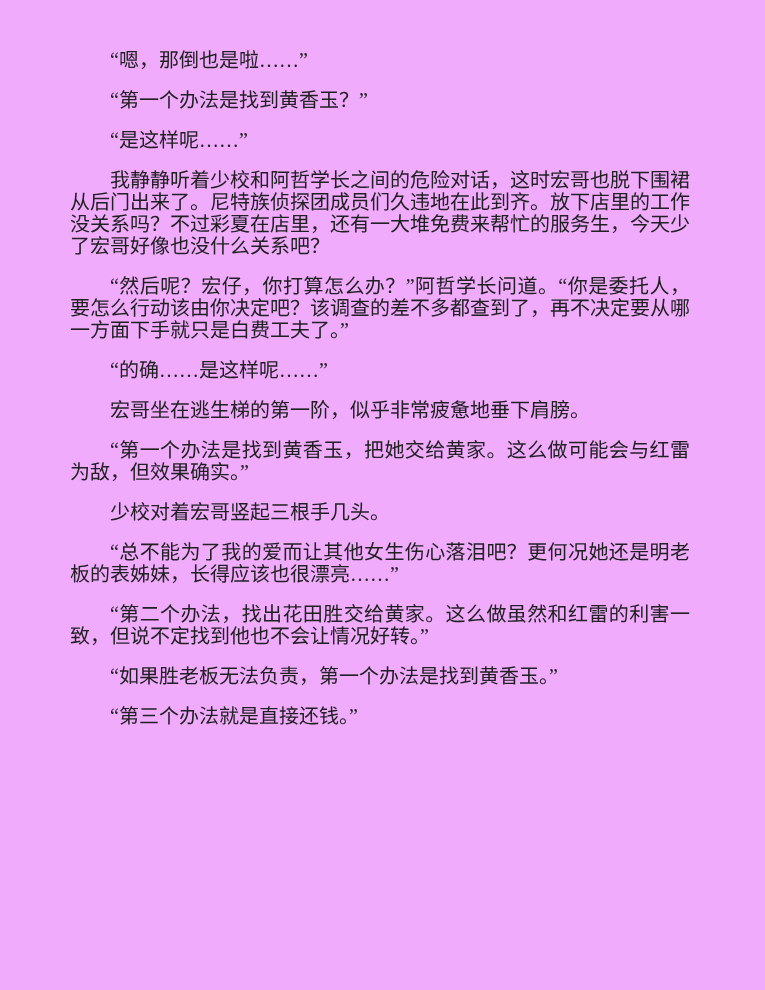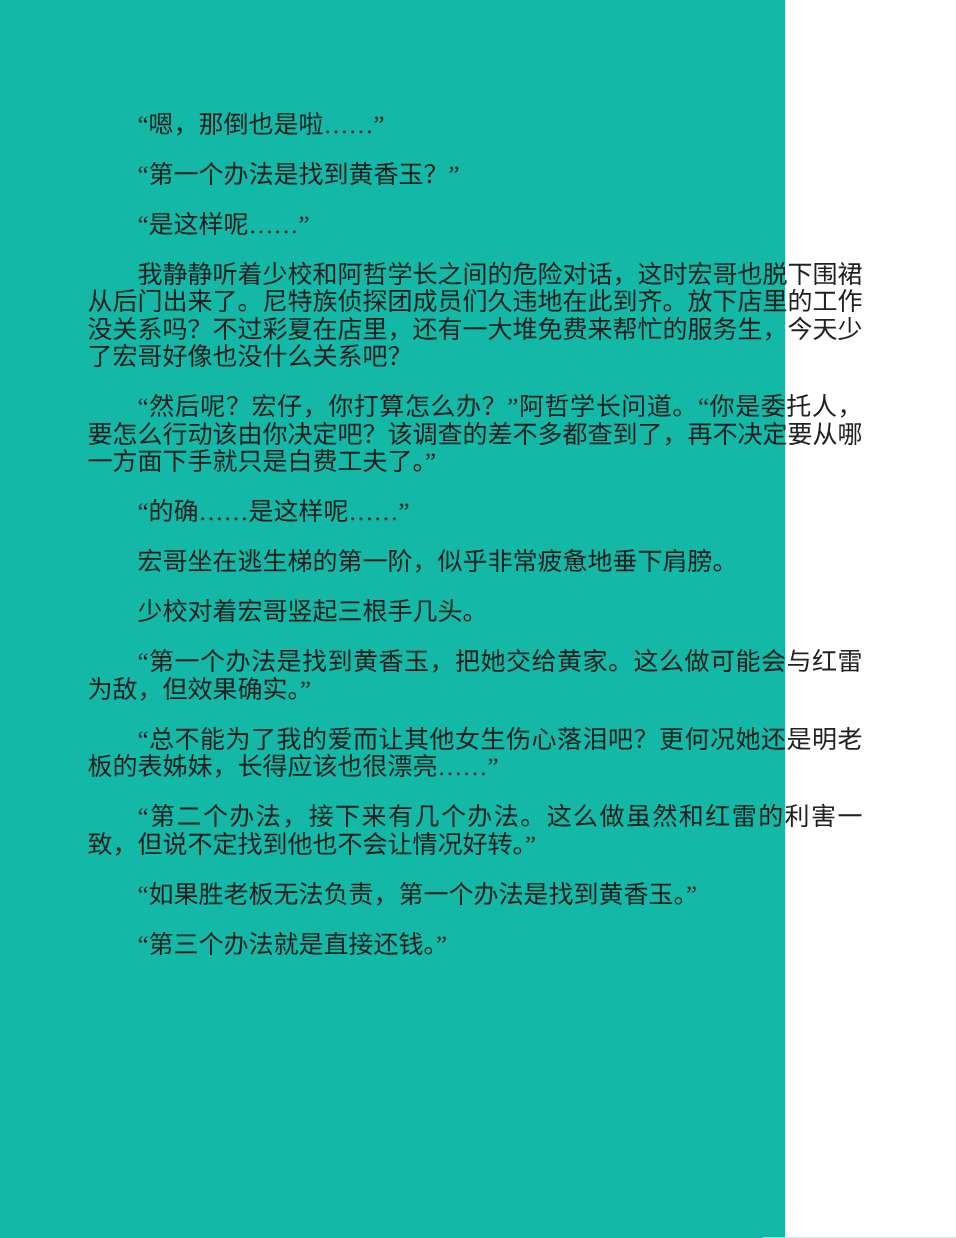--- a/index.html
+++ b/index.html
@@ -7,24 +7,24 @@
     padding: 0;
     background: #ffffff;
   }
   body {
     width: 765px;
     height: 990px;
     overflow: hidden;
   }
   .page {
     box-sizing: border-box;
-    width: 628px;
+    width: 765px;
     height: 990px;
-    padding: 89px 75px 20px 70px;
-    background: #14b8a6;
+    padding: 49px 75px 20px 70px;
+    background: #f0abfc;
     color: #212121;
   }
   .body-text {
     width: 620px;
   }
   .para {
     font-family: "Liberation Serif", "DejaVu Serif", serif;
     font-size: 20px;
     line-height: 22px;
     margin: 0 0 18px 0;
@@ -39,20 +39,20 @@
 
 <main class="page" lang="zh-CN">
   <section class="body-text">
       <p class="para">“嗯，那倒也是啦……”</p>
       <p class="para">“第一个办法是找到黄香玉？”</p>
       <p class="para">“是这样呢……”</p>
       <p class="para">我静静听着少校和阿哲学长之间的危险对话，这时宏哥也脱下围裙从后门出来了。尼特族侦探团成员们久违地在此到齐。放下店里的工作没关系吗？不过彩夏在店里，还有一大堆免费来帮忙的服务生，今天少了宏哥好像也没什么关系吧？</p>
       <p class="para">“然后呢？宏仔，你打算怎么办？”阿哲学长问道。“你是委托人，要怎么行动该由你决定吧？该调查的差不多都查到了，再不决定要从哪一方面下手就只是白费工夫了。”</p>
       <p class="para">“的确……是这样呢……”</p>
       <p class="para">宏哥坐在逃生梯的第一阶，似乎非常疲惫地垂下肩膀。</p>
+      <p class="para">“第一个办法是找到黄香玉，把她交给黄家。这么做可能会与红雷为敌，但效果确实。”</p>
       <p class="para">少校对着宏哥竖起三根手几头。</p>
-      <p class="para">“第一个办法是找到黄香玉，把她交给黄家。这么做可能会与红雷为敌，但效果确实。”</p>
       <p class="para">“总不能为了我的爱而让其他女生伤心落泪吧？更何况她还是明老板的表姊妹，长得应该也很漂亮……”</p>
-      <p class="para">“第二个办法，接下来有几个办法。这么做虽然和红雷的利害一致，但说不定找到他也不会让情况好转。”</p>
+      <p class="para">“第二个办法，找出花田胜交给黄家。这么做虽然和红雷的利害一致，但说不定找到他也不会让情况好转。”</p>
       <p class="para">“如果胜老板无法负责，第一个办法是找到黄香玉。”</p>
       <p class="para">“第三个办法就是直接还钱。”</p>
     </section>
 </main>
 
 </body></html>

